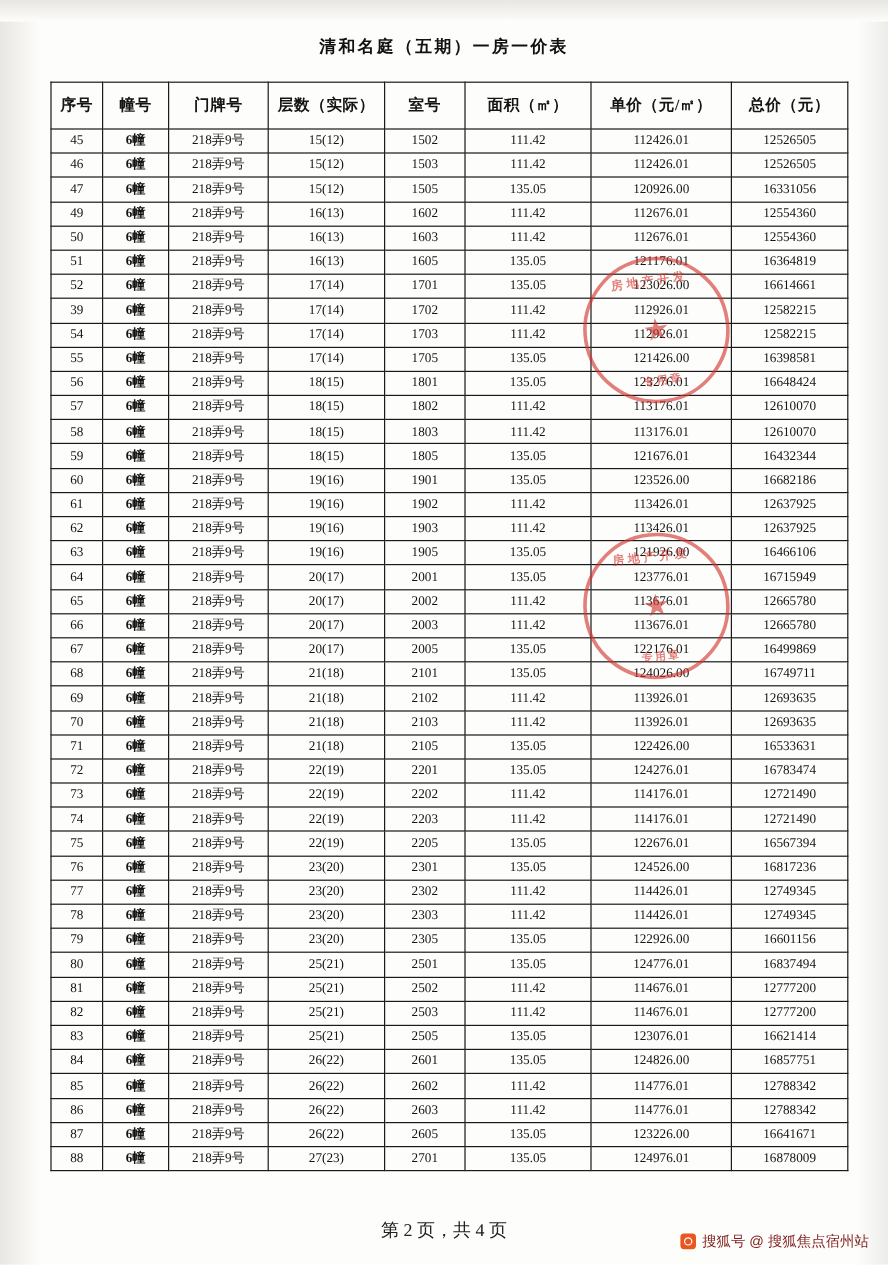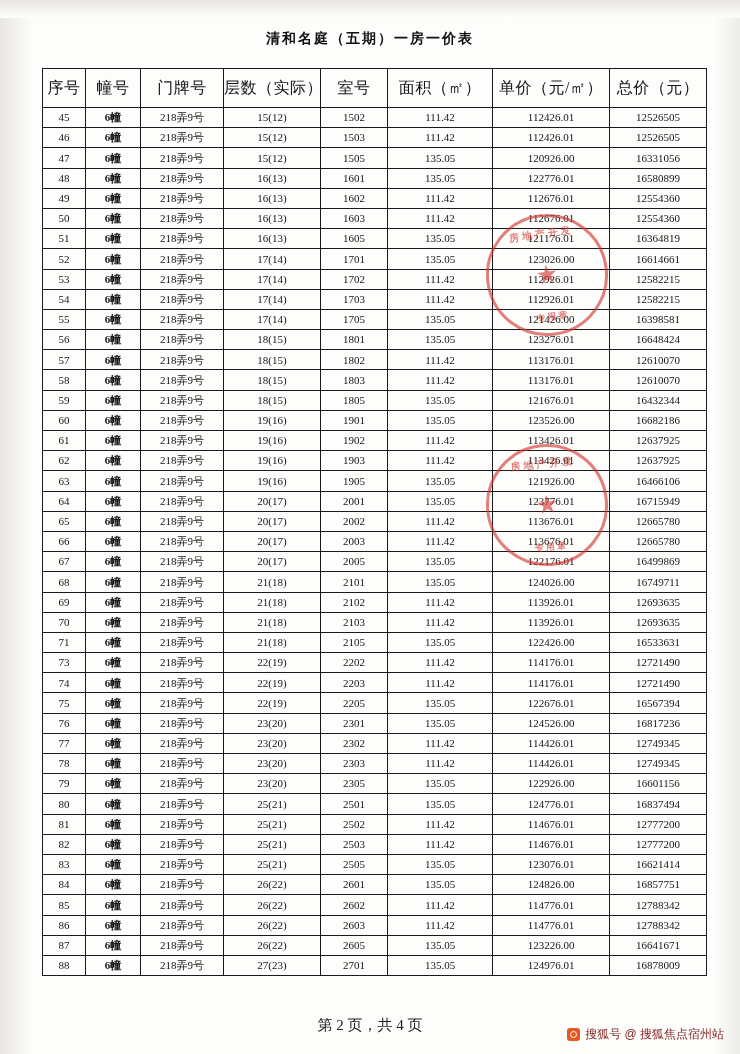--- a/index.html
+++ b/index.html
@@ -64,22 +64,22 @@
     font-size: 11px;
     line-height: 1.15;
     color: #141414;
     padding: 0;
     height: 19.2px;
     overflow: hidden;
     white-space: nowrap;
   }
   table.price-table thead th {
     height: 38px;
-    font-size: 16px;
-    font-weight: normal;
+    font-size: 13px;
+    font-weight: bold;
     letter-spacing: 0.5px;
   }
   td.c-seq      { width: 42px; }
   td.c-bldg     { width: 54px; font-weight: bold; }
   td.c-door     { width: 82px; }
   td.c-floor    { width: 96px; }
   td.c-room     { width: 66px; }
   td.c-area     { width: 104px; }
   td.c-unit     { width: 116px; }
   td.c-total    { width: 96px; }
@@ -221,30 +221,20 @@
           <td class="c-seq">47</td>
           <td class="c-bldg">6幢</td>
           <td class="c-door">218弄9号</td>
           <td class="c-floor">15(12)</td>
           <td class="c-room">1505</td>
           <td class="c-area">135.05</td>
           <td class="c-unit">120926.00</td>
           <td class="c-total">16331056</td>
         </tr>
         <tr>
-          <td class="c-seq">48</td>
-          <td class="c-bldg">6幢</td>
-          <td class="c-door">218弄9号</td>
-          <td class="c-floor">16(13)</td>
-          <td class="c-room">1601</td>
-          <td class="c-area">135.05</td>
-          <td class="c-unit">122776.01</td>
-          <td class="c-total">16580899</td>
-        </tr>
-        <tr>
           <td class="c-seq">49</td>
           <td class="c-bldg">6幢</td>
           <td class="c-door">218弄9号</td>
           <td class="c-floor">16(13)</td>
           <td class="c-room">1602</td>
           <td class="c-area">111.42</td>
           <td class="c-unit">112676.01</td>
           <td class="c-total">12554360</td>
         </tr>
         <tr>
@@ -271,21 +261,21 @@
           <td class="c-seq">52</td>
           <td class="c-bldg">6幢</td>
           <td class="c-door">218弄9号</td>
           <td class="c-floor">17(14)</td>
           <td class="c-room">1701</td>
           <td class="c-area">135.05</td>
           <td class="c-unit">123026.00</td>
           <td class="c-total">16614661</td>
         </tr>
         <tr>
-          <td class="c-seq">53</td>
+          <td class="c-seq">39</td>
           <td class="c-bldg">6幢</td>
           <td class="c-door">218弄9号</td>
           <td class="c-floor">17(14)</td>
           <td class="c-room">1702</td>
           <td class="c-area">111.42</td>
           <td class="c-unit">112926.01</td>
           <td class="c-total">12582215</td>
         </tr>
         <tr>
           <td class="c-seq">54</td>
@@ -459,20 +449,30 @@
         </tr>
         <tr>
           <td class="c-seq">71</td>
           <td class="c-bldg">6幢</td>
           <td class="c-door">218弄9号</td>
           <td class="c-floor">21(18)</td>
           <td class="c-room">2105</td>
           <td class="c-area">135.05</td>
           <td class="c-unit">122426.00</td>
           <td class="c-total">16533631</td>
+        </tr>
+        <tr>
+          <td class="c-seq">72</td>
+          <td class="c-bldg">6幢</td>
+          <td class="c-door">218弄9号</td>
+          <td class="c-floor">22(19)</td>
+          <td class="c-room">2201</td>
+          <td class="c-area">135.05</td>
+          <td class="c-unit">124276.01</td>
+          <td class="c-total">16783474</td>
         </tr>
         <tr>
           <td class="c-seq">73</td>
           <td class="c-bldg">6幢</td>
           <td class="c-door">218弄9号</td>
           <td class="c-floor">22(19)</td>
           <td class="c-room">2202</td>
           <td class="c-area">111.42</td>
           <td class="c-unit">114176.01</td>
           <td class="c-total">12721490</td>

